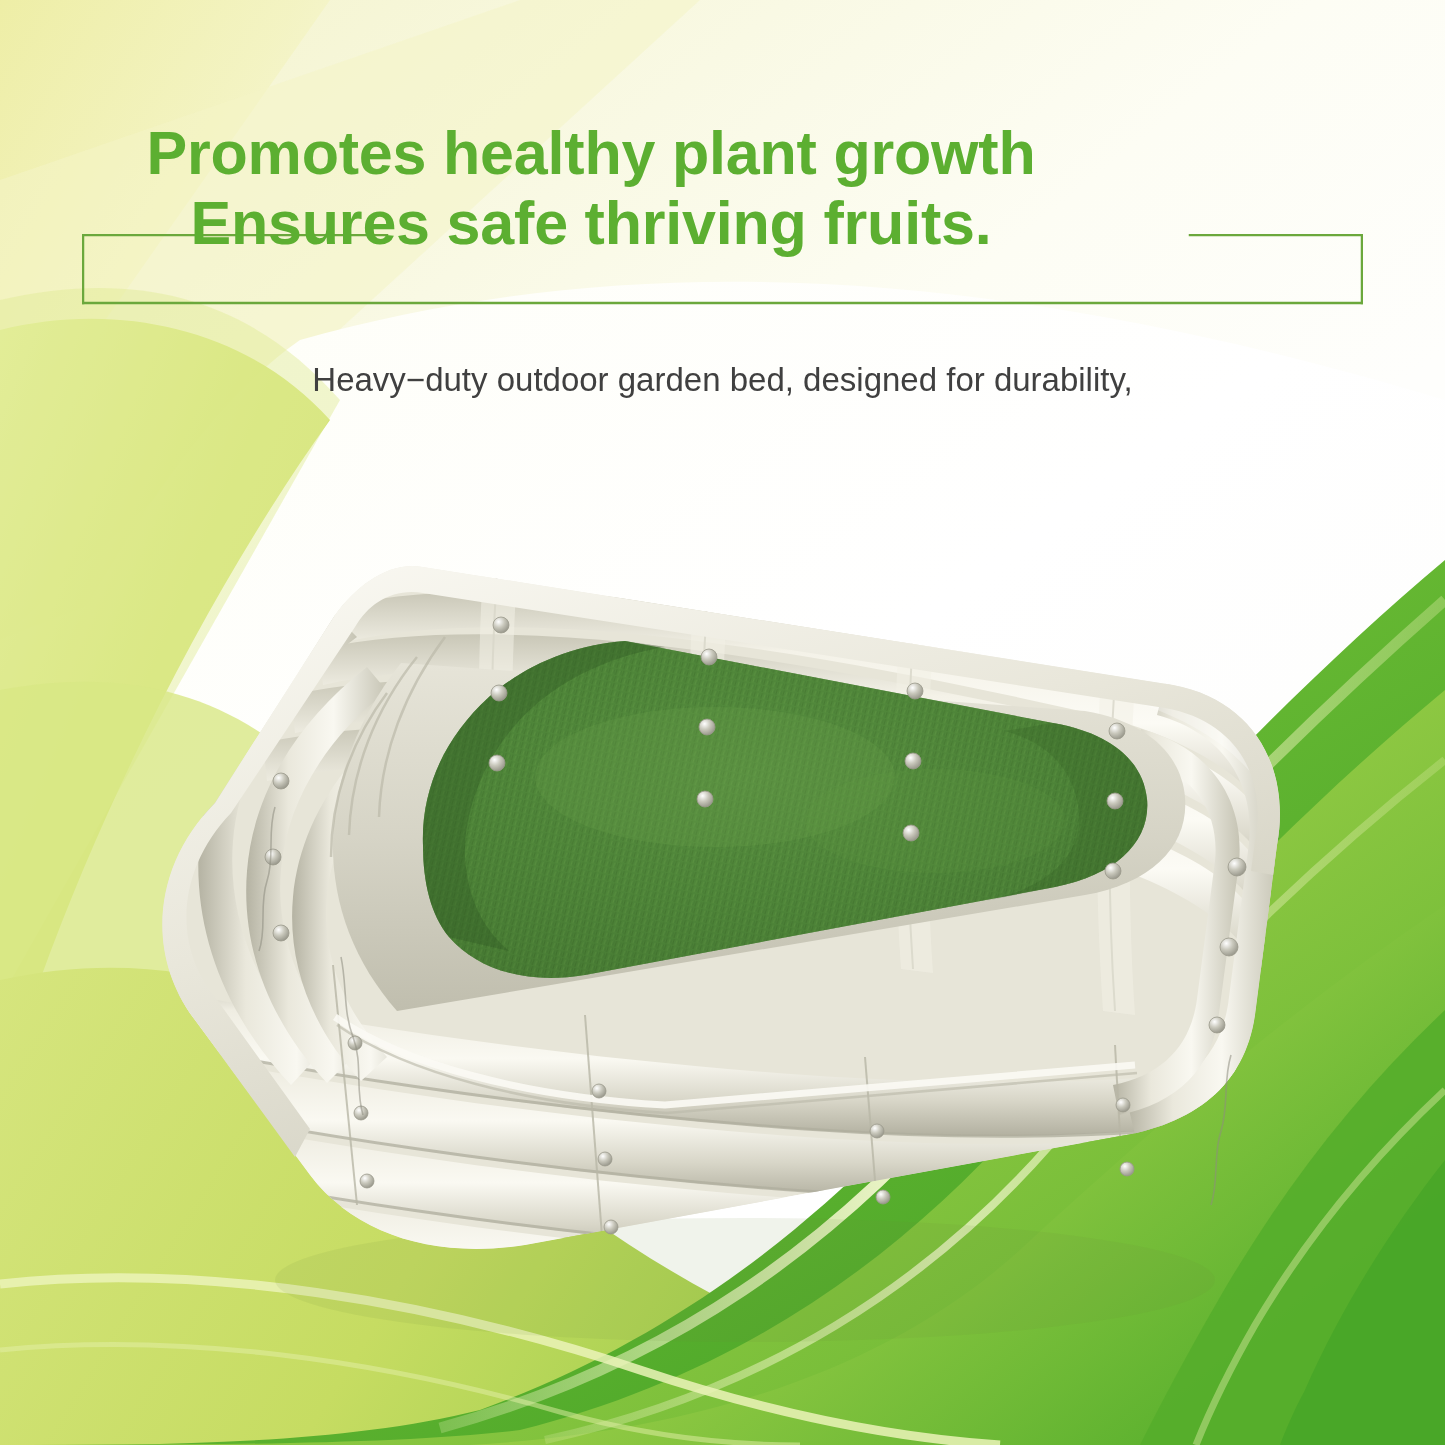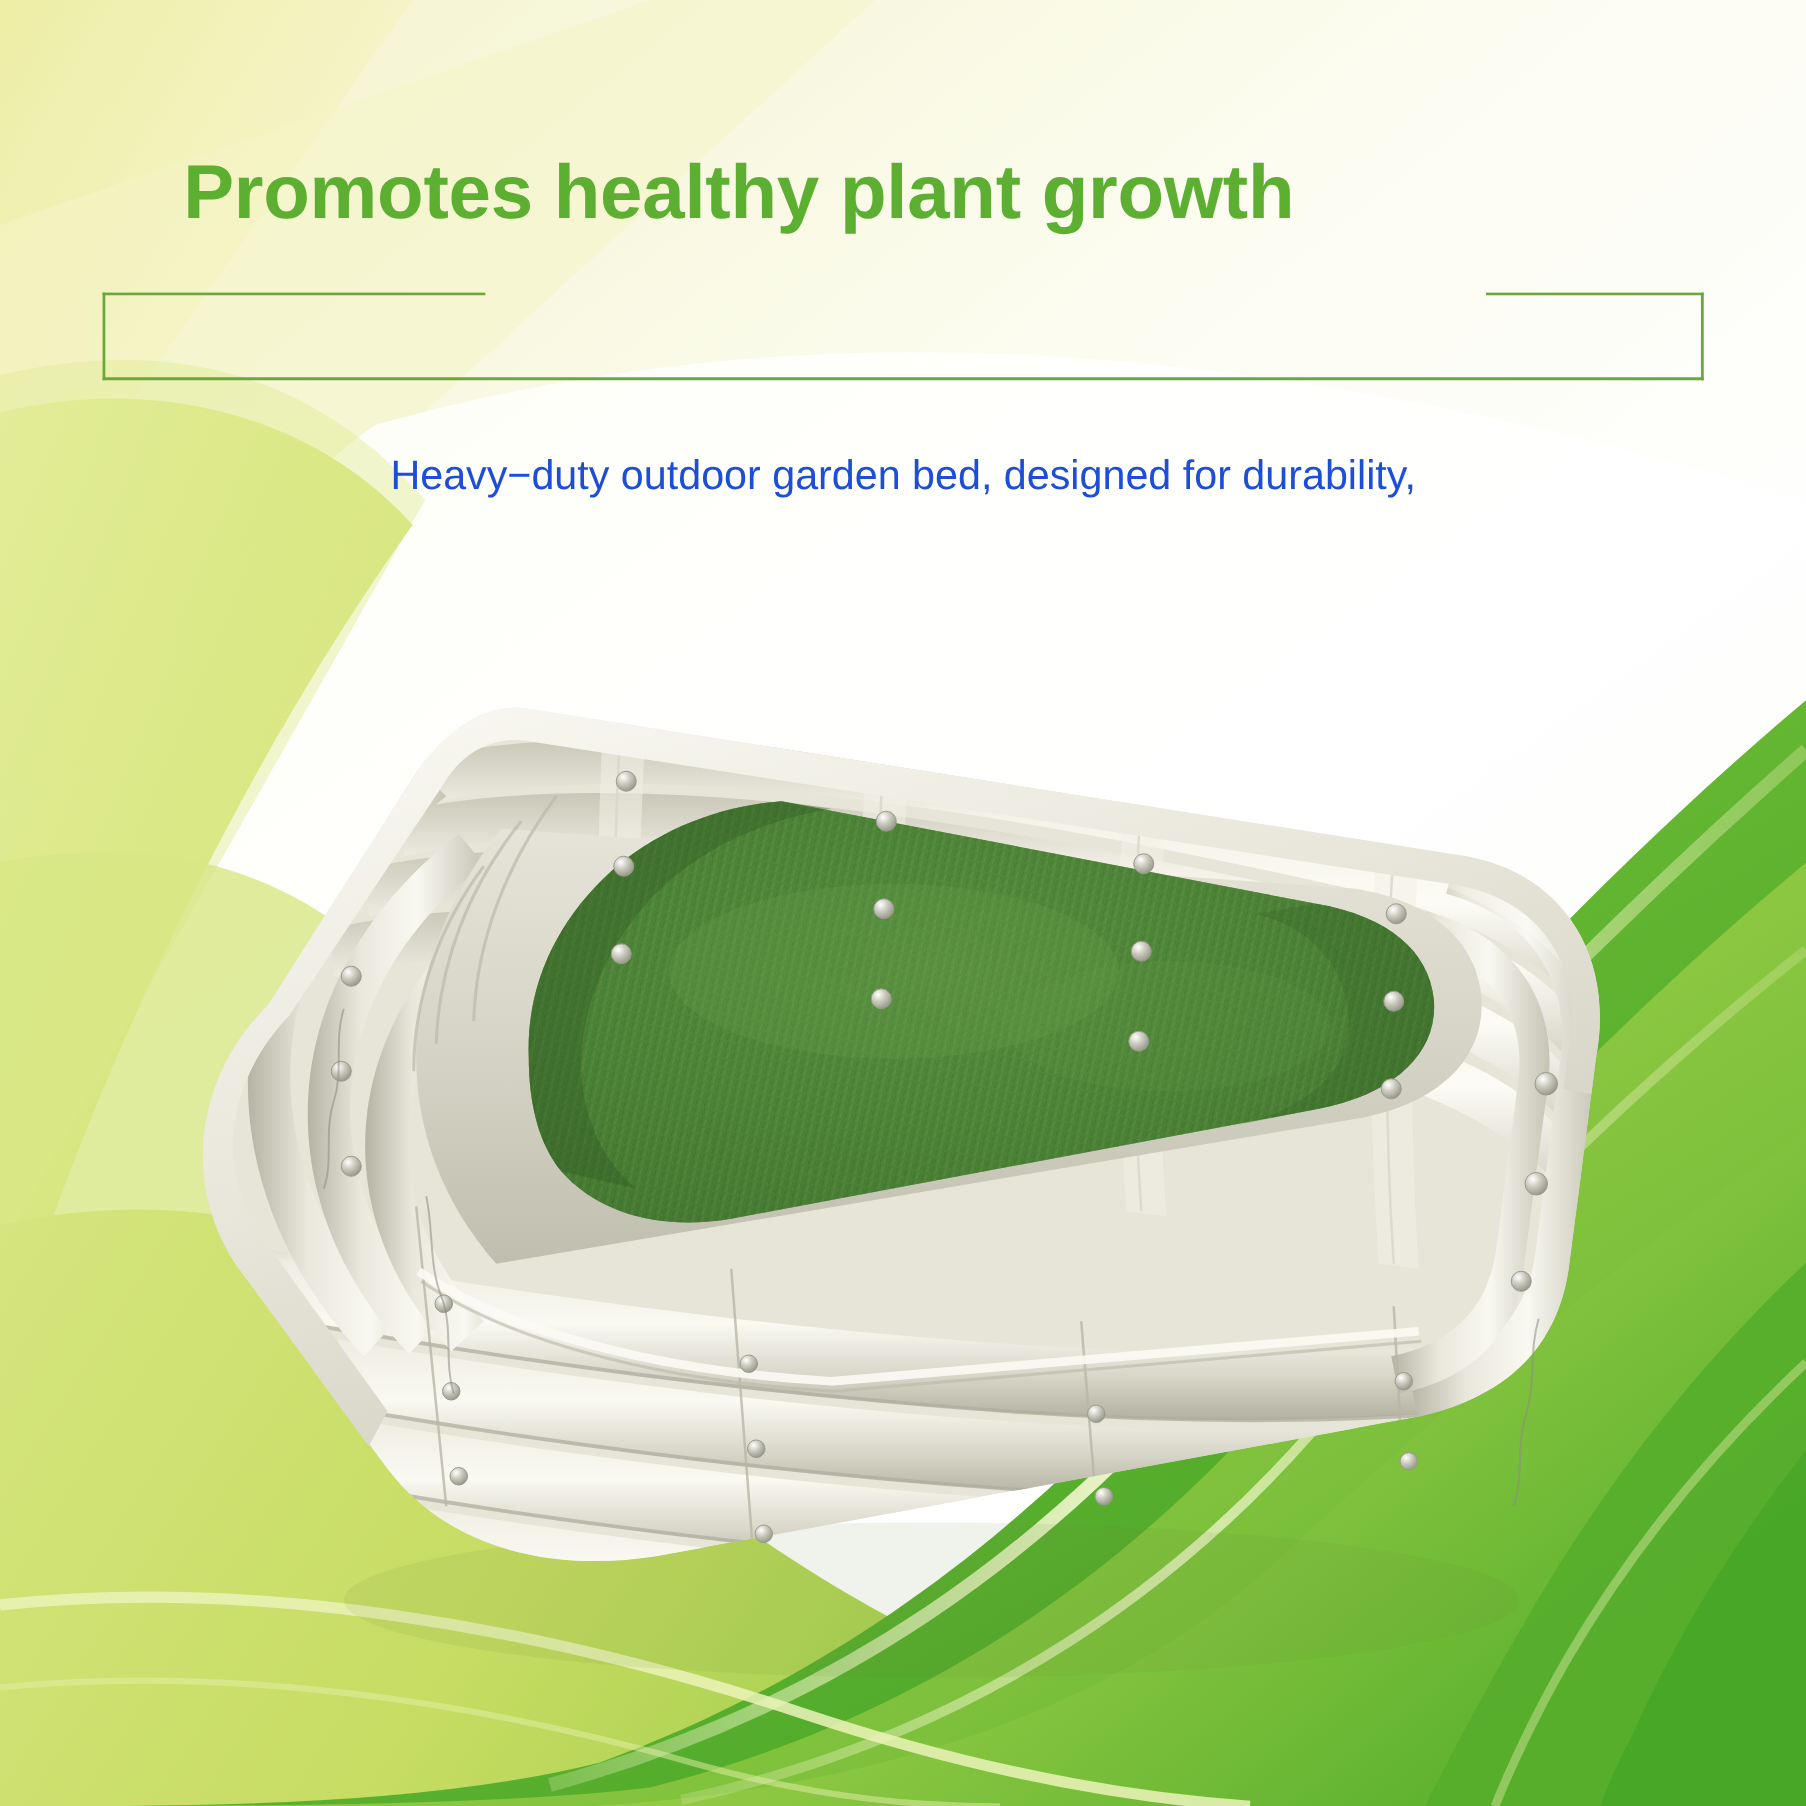--- a/index.html
+++ b/index.html
@@ -58,21 +58,21 @@
   #subtitle-block {
     position: absolute;
     left: 0;
     top: 352px;
     width: 1445px;
     text-align: center;
     z-index: 20;
   }
   .subtitle-line {
     display: block;
-    color: #1d4ed8;
+    color: #404040;
     font-size: 33px;
     line-height: 55px;
     font-weight: 400;
     white-space: nowrap;
   }
 
   
   #product-image {
     position: absolute;
     left: 105px;
@@ -177,20 +177,21 @@
       <path d="M1,1 H305" fill="none" stroke="#6BA83C" stroke-width="2.5" stroke-linecap="square"></path>
       <path d="M1,1 V69" fill="none" stroke="#6BA83C" stroke-width="2.5" stroke-linecap="square"></path>
       <path d="M1,69 H1280" fill="none" stroke="#6BA83C" stroke-width="2.5" stroke-linecap="square"></path>
       <path d="M1280,69 V1" fill="none" stroke="#6BA83C" stroke-width="2.5" stroke-linecap="square"></path>
       <path d="M1280,1 H1108" fill="none" stroke="#6BA83C" stroke-width="2.5" stroke-linecap="square"></path>
     </svg>
   </div>
 
   <div id="headline-block">
     <span class="headline-line">Promotes healthy plant growth</span>
+    <span class="headline-line">Ensures safe thriving fruits.</span>
   </div>
 
   <div id="subtitle-block">
     <span class="subtitle-line">Heavy−duty outdoor garden bed, designed for durability,</span>
   </div>
 
   <div id="product-image">
     <svg class="product-svg" width="1200" height="830" viewBox="0 0 1200 830" xmlns="http://www.w3.org/2000/svg">
       <defs>
 

